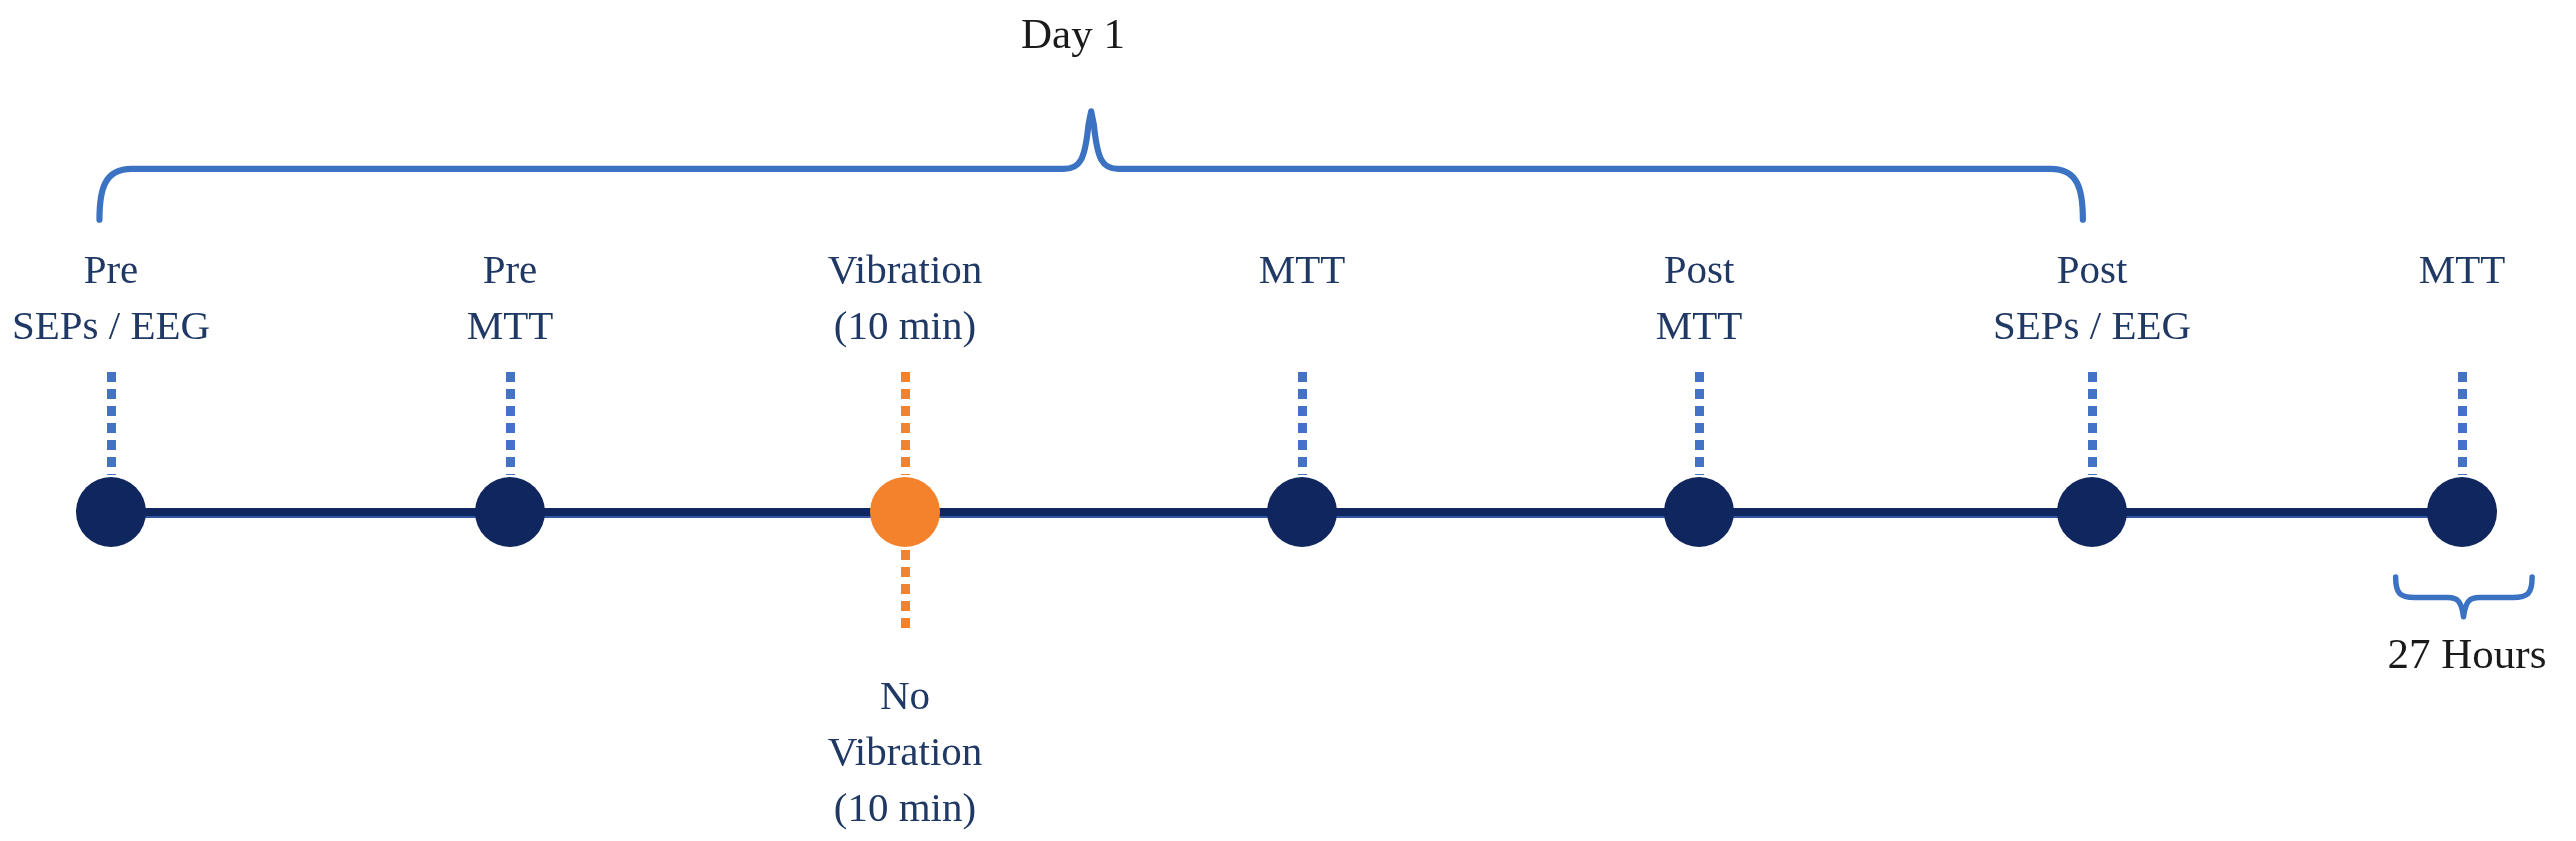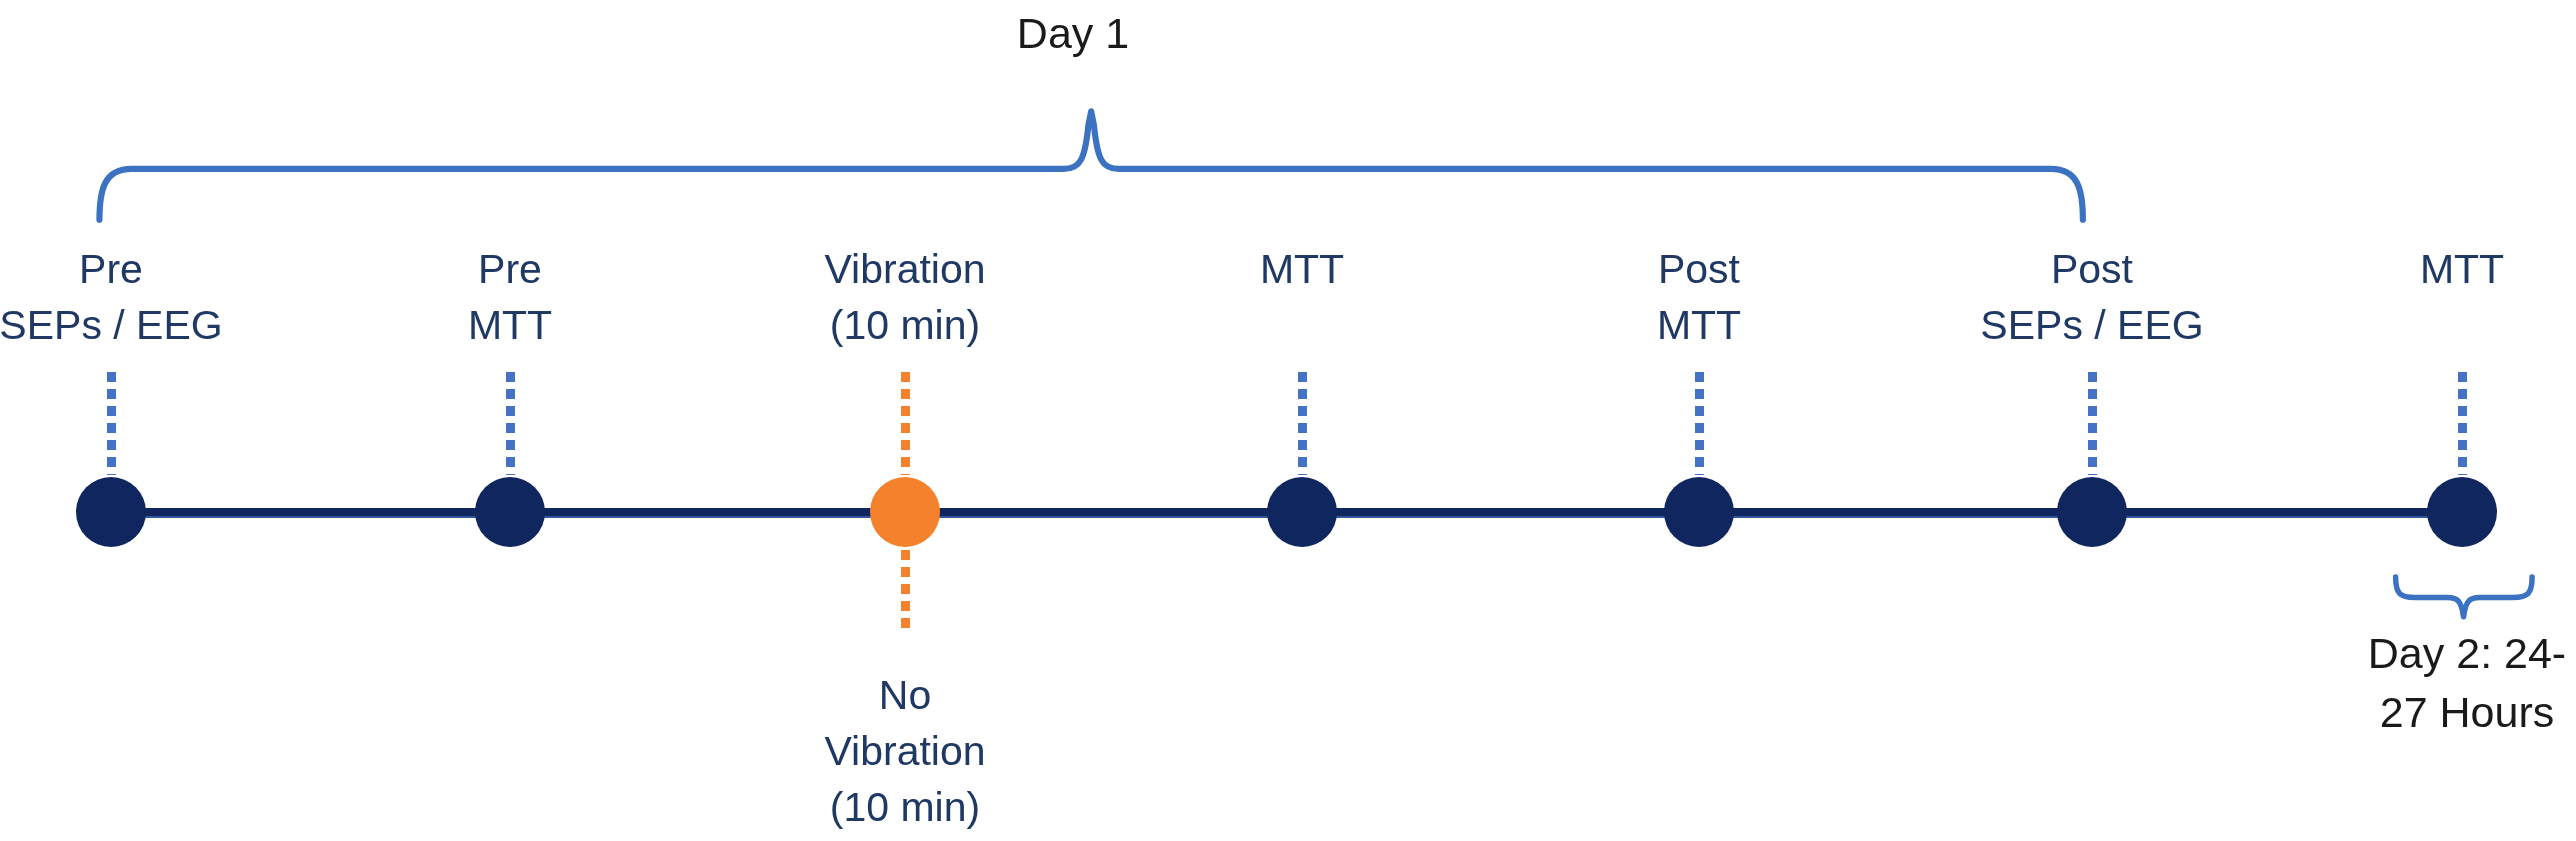--- a/index.html
+++ b/index.html
@@ -1,19 +1,19 @@
 <!DOCTYPE html>
 <html style="--navy: #10265F; --label-text: #1F3864; --connector-blue: #4472C4; --brace-blue: #3B72C1; --orange: #F4822C; --black-text: #1A1A1A; --background: #FFFFFF;font-size:11px"><head>
 <meta charset="utf-8">
 <style>
   html,body{margin:0;padding:0;background:#fff;}
   .stage{
     position:relative;width:2576px;height:842px;overflow:hidden;
     background:var(--background,#ffffff);
-    font-family:Liberation Sans, sans-serif;
+    font-family:Liberation Serif, serif;
   }
   
   .day1-label{
     position:absolute;left:1073px;top:8.2px;transform:translateX(-50%);
     font-size:43px;line-height:1.2;color:var(--black-text,#1a1a1a);white-space:nowrap;
   }
   
   svg.braces{position:absolute;left:0;top:0;width:2576px;height:842px;pointer-events:none;}
   svg.braces path{fill:none;stroke-linecap:round;stroke-linejoin:round;}
   .brace-top{stroke:var(--brace-blue,#3B72C1);stroke-width:9px;}
@@ -129,18 +129,17 @@
 
   <div class="node" style="left:2462px">
     <div class="node-label">
       <div>MTT</div>
     </div>
     <div class="connector"></div>
     <div class="dot"></div>
   </div>
 
   <div class="day2-label">
-    <div>Day 2: 24-</div>
     <div>27 Hours</div>
   </div>
 
 </div>
 
 
 </body></html>

